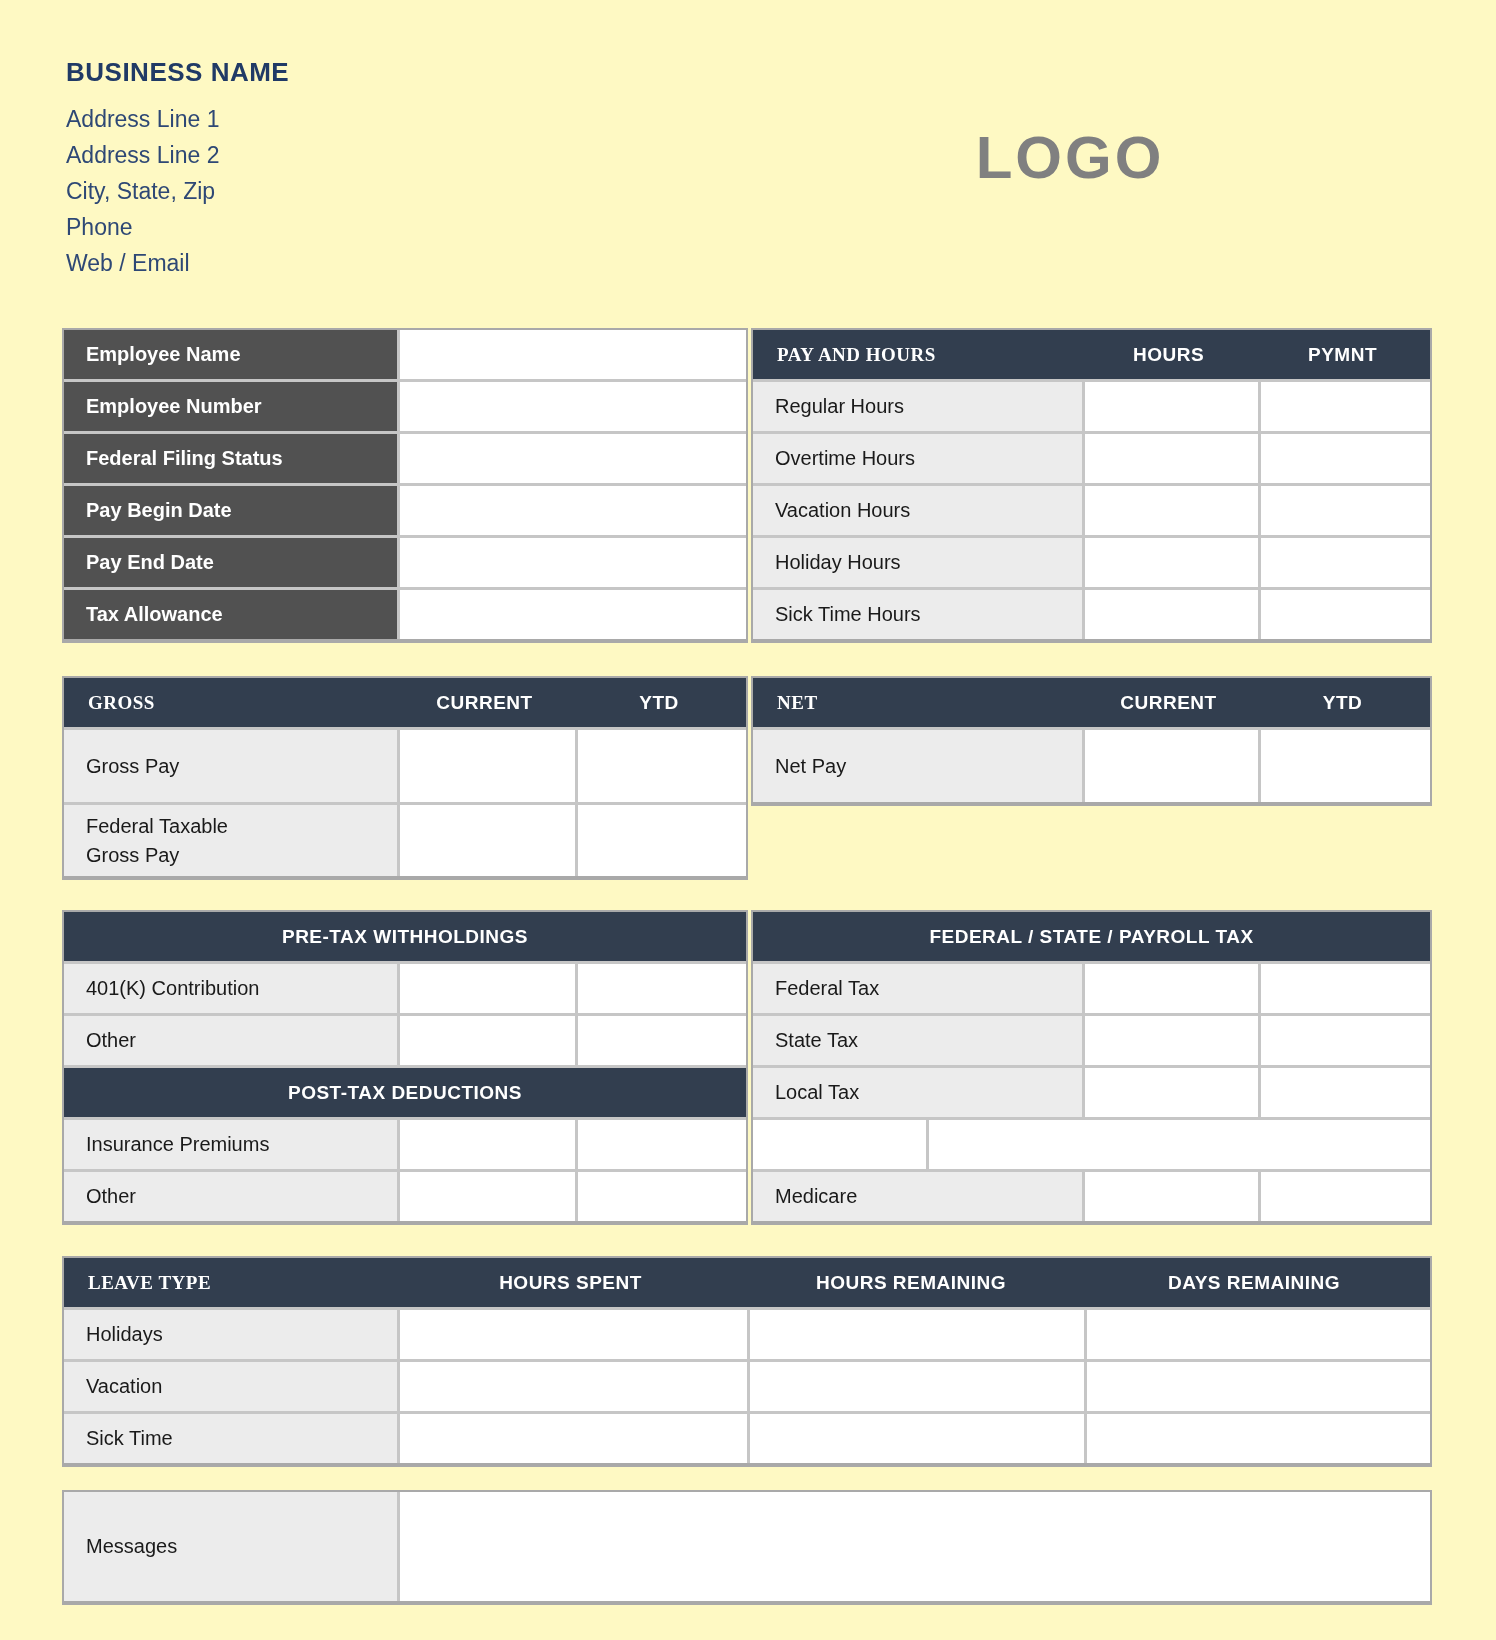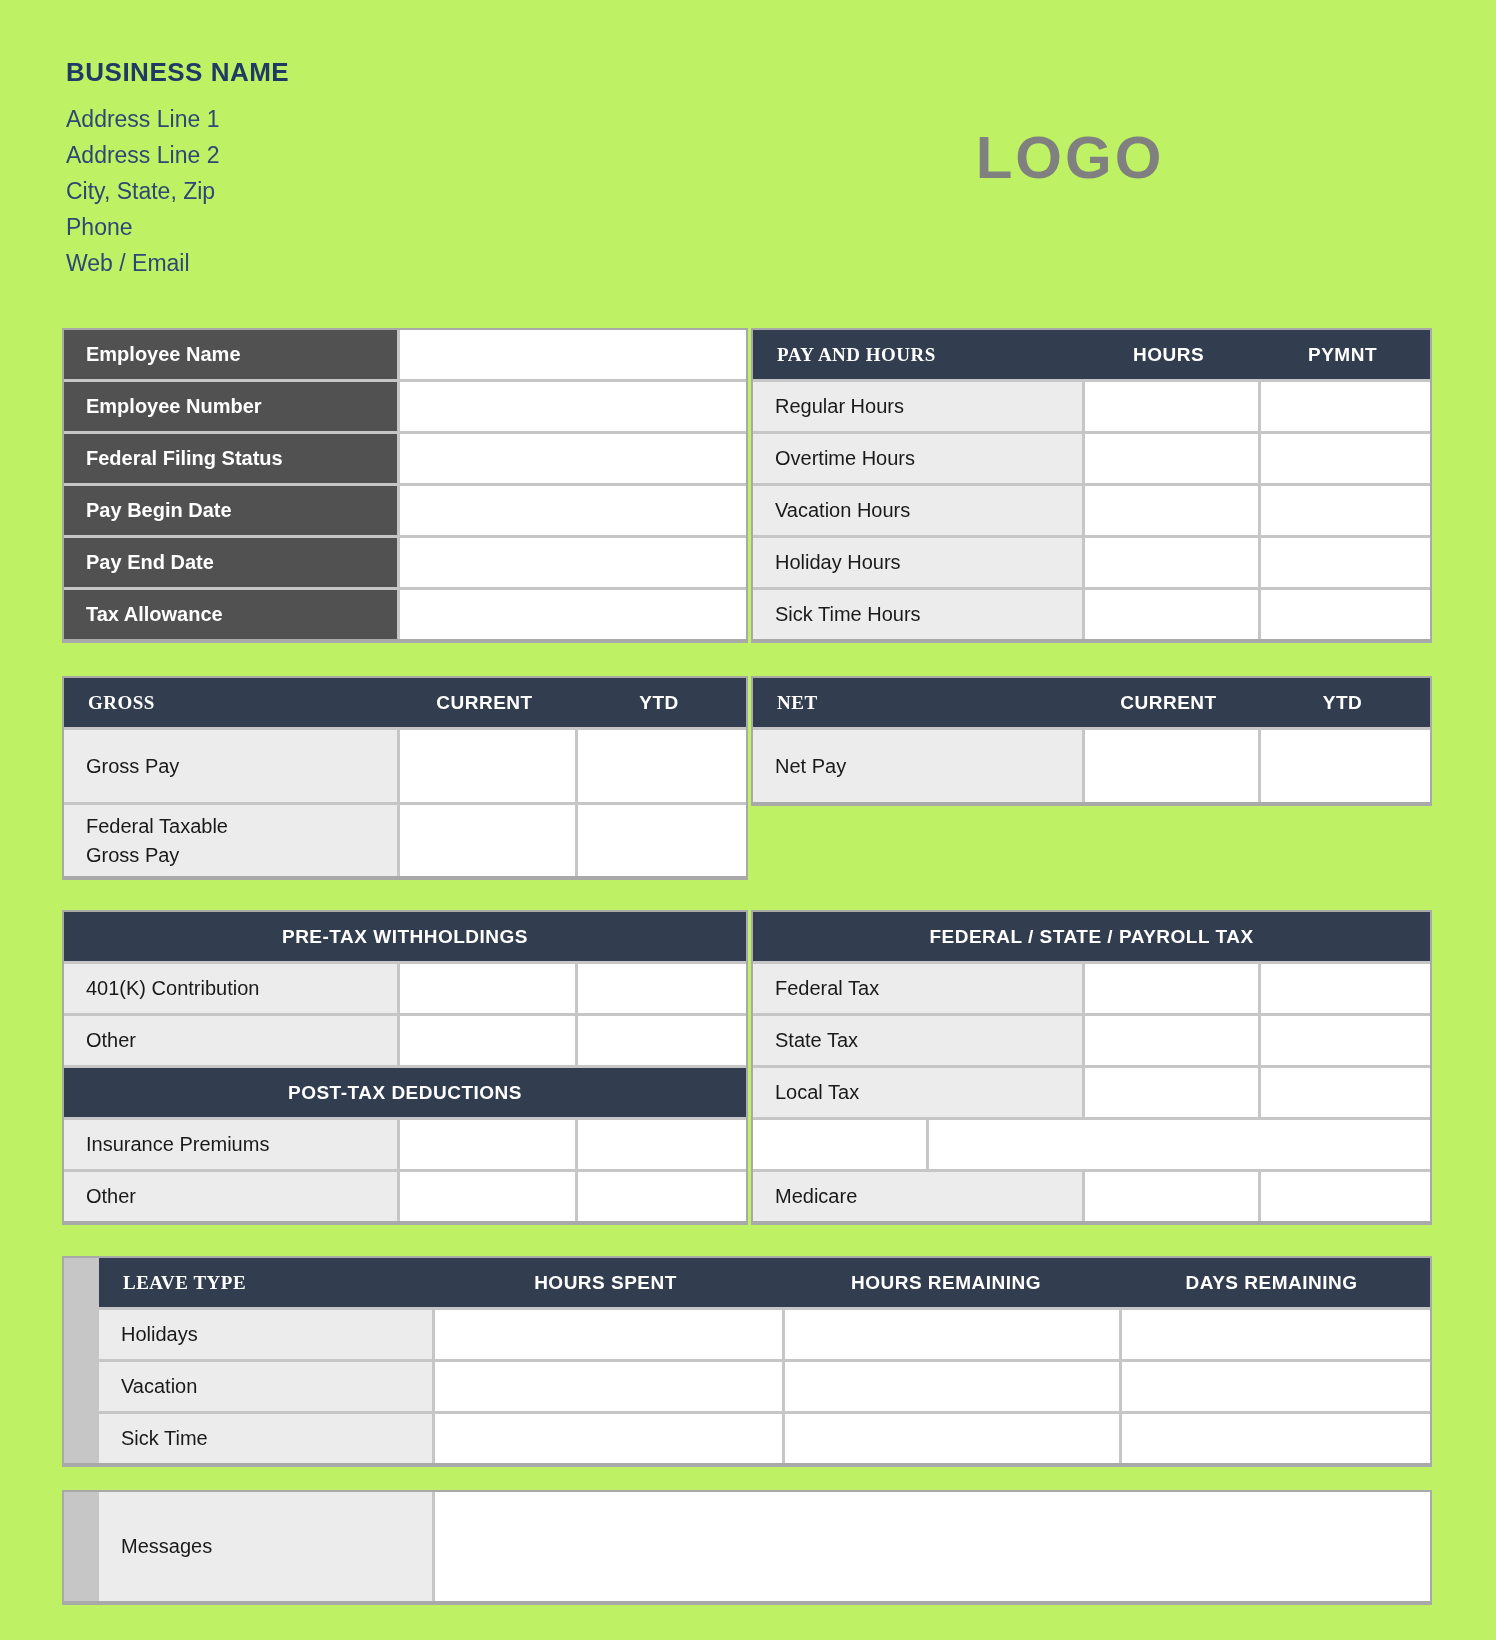--- a/index.html
+++ b/index.html
@@ -8,21 +8,21 @@
     --light-cell:#ECECEC;
     --grid:#C6C6C6;
     --table-edge:#A9A9A9;
     --business-navy:#203A66;
     --address-blue:#2E4875;
     --logo-gray:#808080;
     --text-dark:#1A1A1A;
   }
   html,body{margin:0;padding:0;background:#fff;}
   .page{
-    position:relative;width:1496px;height:1640px;background:#bef264;
+    position:relative;width:1496px;height:1640px;background:#fef9c3;
     font-family:"Liberation Sans", sans-serif;overflow:hidden;
   }
   
   .biz-name{
     position:absolute;left:66px;top:57px;
     font-size:26px;font-weight:bold;color:var(--business-navy);letter-spacing:0.5px;
   }
   .addr{
     position:absolute;left:66px;top:101px;
     font-size:23px;color:var(--address-blue);line-height:36px;
@@ -37,21 +37,21 @@
   .tbl{
     position:absolute;top:0;
     background:var(--grid);
     border:2px solid var(--table-edge);border-bottom-width:4px;
     display:flex;flex-direction:column;gap:3px;
     box-sizing:border-box;
     margin-top:12px;
   }
   .tbl-l{left:0;width:686px;}
   .tbl-r{left:689px;width:681px;}
-  .tbl-full{left:0;width:1370px;padding-left:35px;}
+  .tbl-full{left:0;width:1370px;}
   .row{display:flex;gap:3px;height:49px;flex:none;}
   .row.tall1{height:72px;}
   .row.tall2{height:71px;border-radius:24px;}
   .row.msg{height:109px;}
   .row.head{gap:0;background:var(--navy);}
   .cell{box-sizing:border-box;display:flex;align-items:center;overflow:hidden;}
   .lab{background:var(--light-cell);color:var(--text-dark);font-size:20px;padding-left:22px;white-space:pre-line;line-height:1.45;}
   .dlab{background:var(--dark-cell);color:#fff;font-size:20px;font-weight:bold;padding-left:22px;}
   .val{background:#fff;}
   .hcell{background:transparent;color:#fff;font-size:19px;font-weight:bold;letter-spacing:0.5px;}

